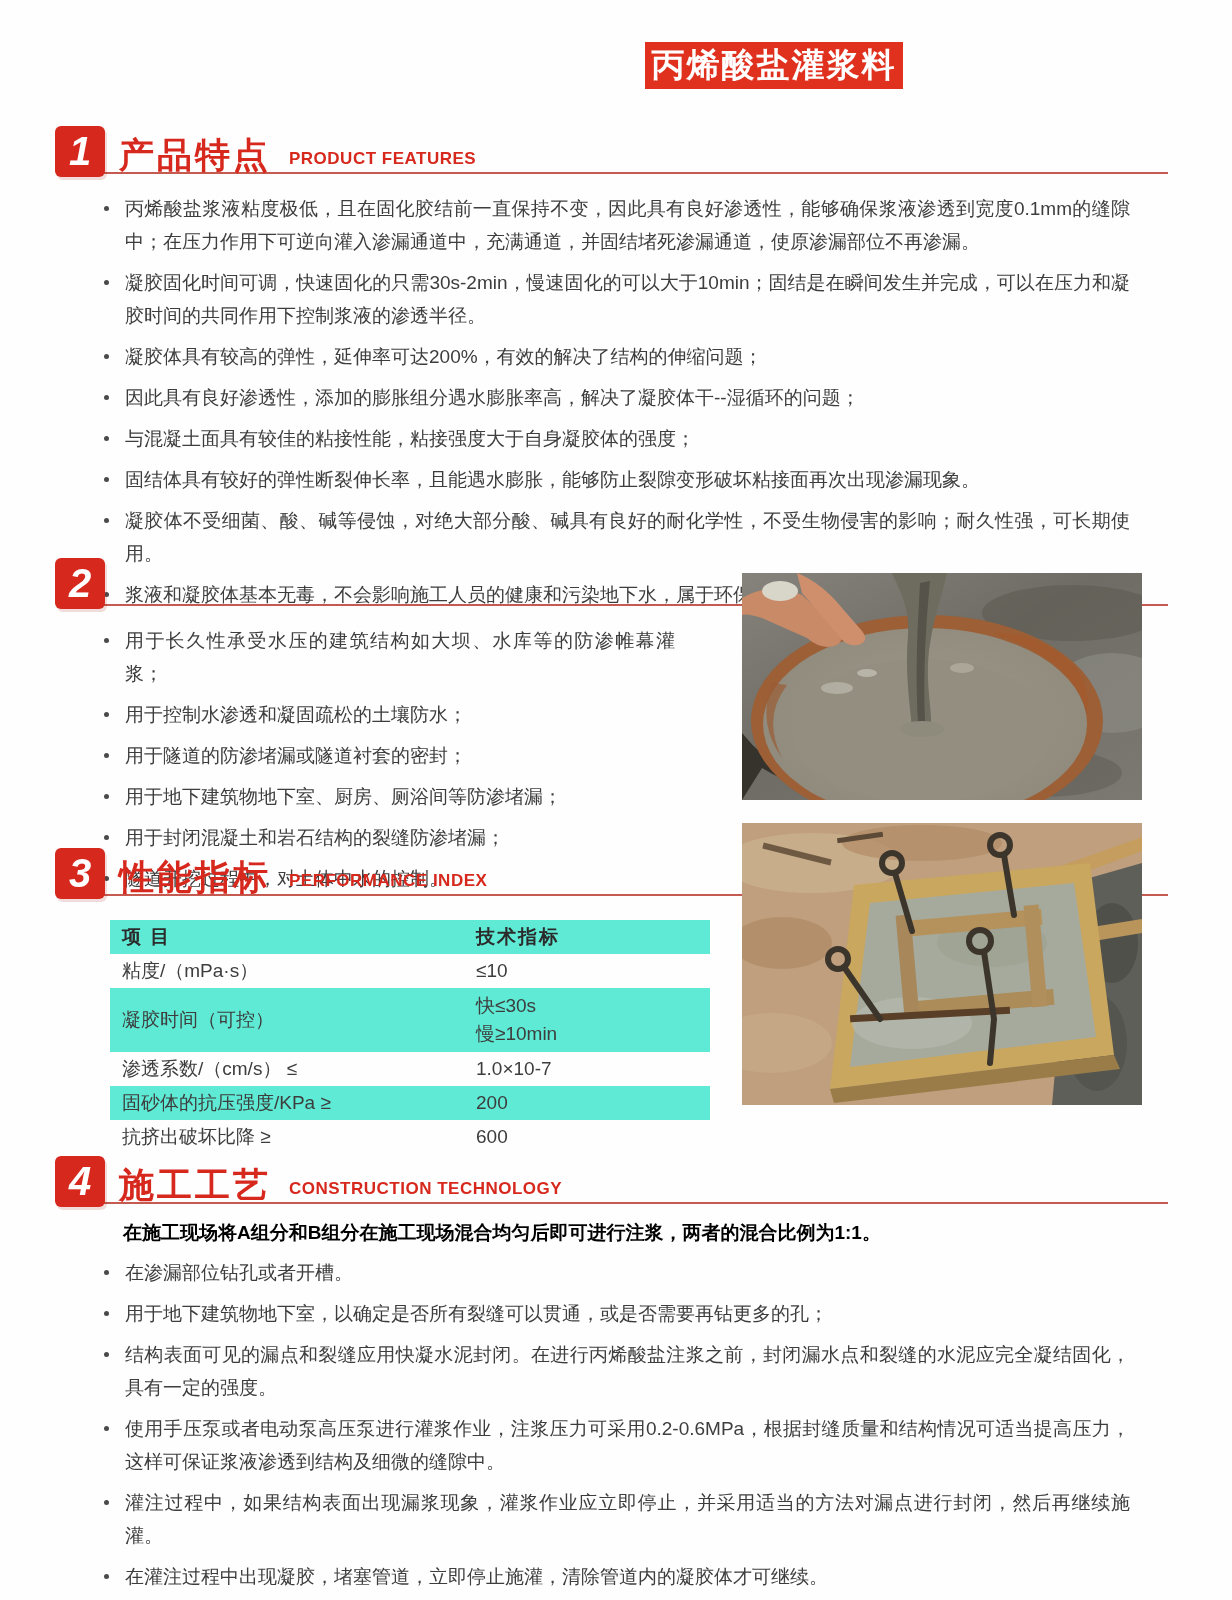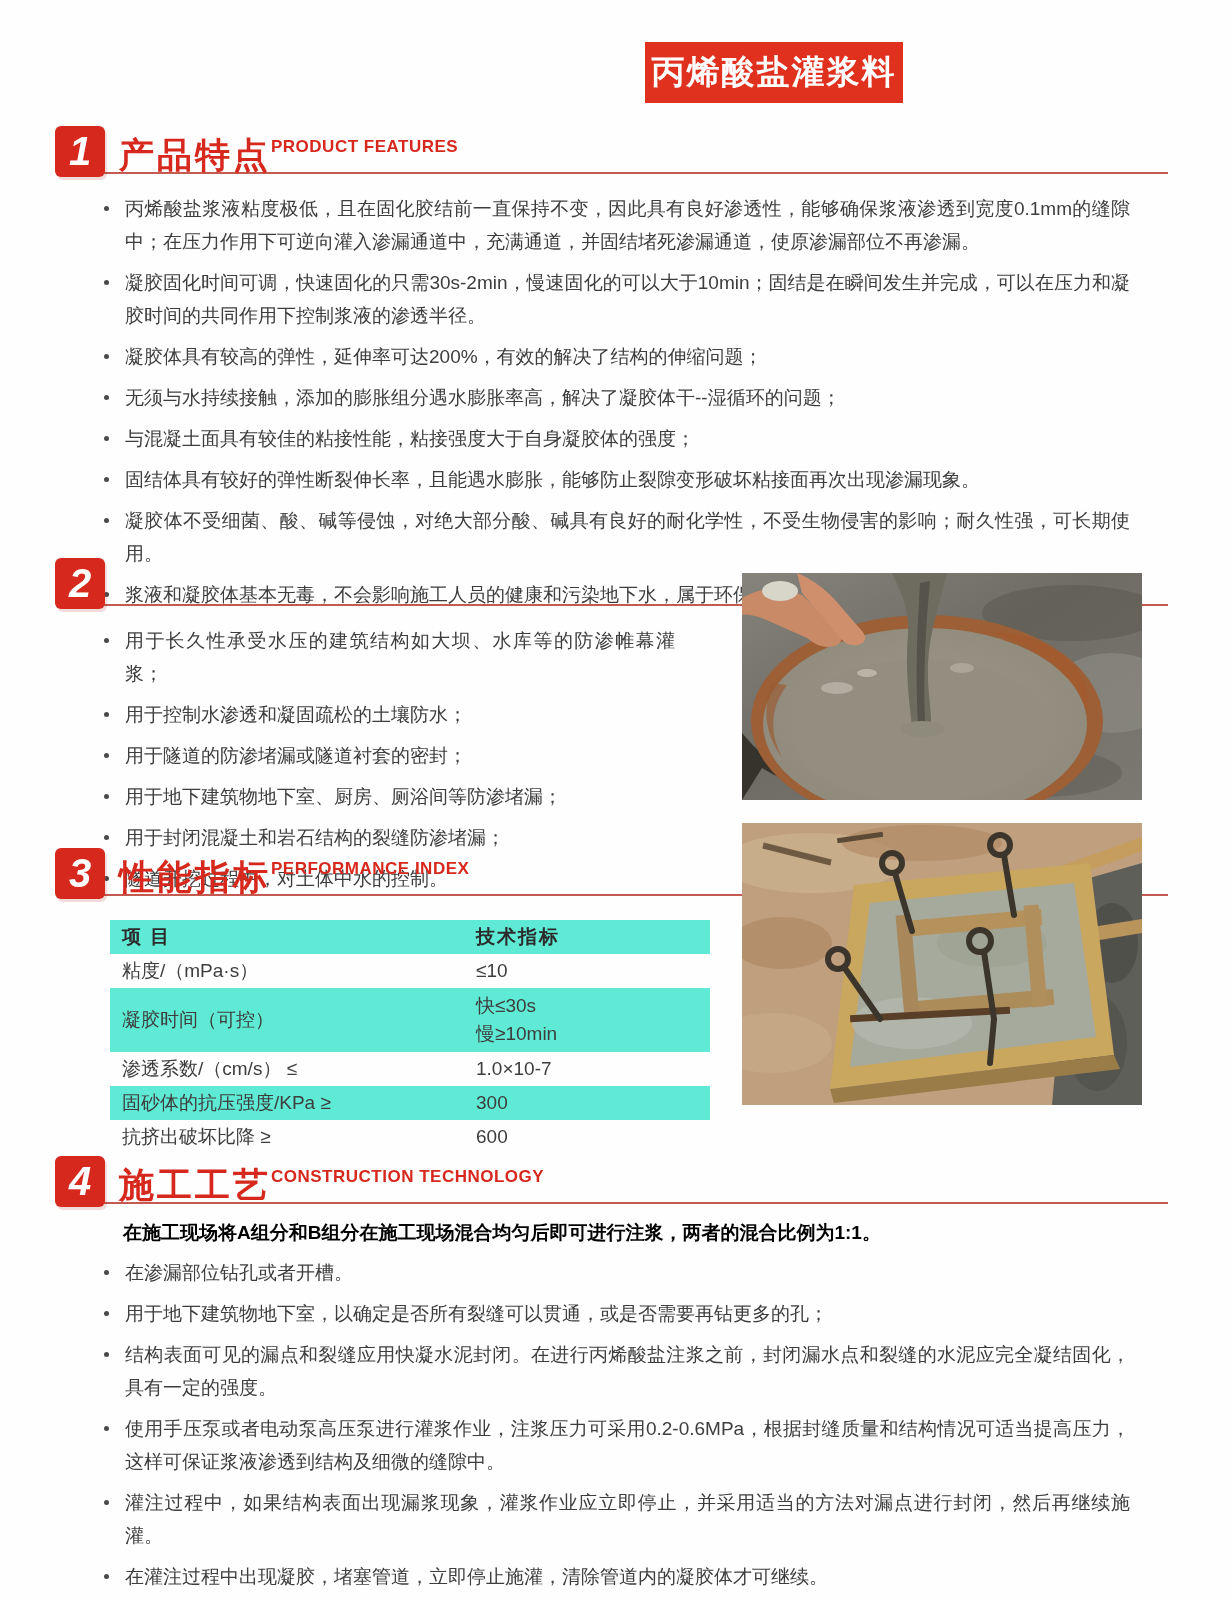--- a/index.html
+++ b/index.html
@@ -4,37 +4,37 @@
 <style>
   html,body { margin:0; padding:0; background:#ffffff; }
   .page {
     position:relative; width:1232px; height:1600px; margin:0 auto;
     background:#fefefe; overflow:hidden;
     font-family:"Liberation Sans","DejaVu Sans",sans-serif;
     color:#3d3d3d;
   }
   
   .title-banner {
-    position:absolute; left:645px; top:42px; width:258px; height:61px;
+    position:absolute; left:645px; top:42px; width:258px; height:47px;
     background:#e0301e; color:#ffffff;
     display:flex; align-items:center; justify-content:center;
     font-size:33px; font-weight:bold; letter-spacing:2px;
   }
   
   .section { position:absolute; left:55px; width:1113px; }
   .sec-head { position:relative; height:50px; }
   .sec-rule { position:absolute; left:46px; right:0; bottom:0px; height:2px; background:#c45a50; }
   .sec-num {
     position:absolute; left:0; bottom:-3px; width:50px; height:51px;
     background:#d7281d; border-radius:6px; color:#ffffff;
     font-size:40px; font-weight:bold; font-style:italic;
     display:flex; align-items:center; justify-content:center;
     box-shadow:2px 3px 0 rgba(160,30,20,0.15);
   }
-  .sec-titles { position:absolute; left:64px; bottom:2px; display:flex; gap:0; }
+  .sec-titles { position:absolute; left:64px; bottom:2px; display:flex; align-items:flex-end; gap:18px; }
   .sec-title { color:#d7281d; font-size:35px; font-weight:bold; letter-spacing:3px; line-height:1; }
   .sec-sub { color:#d7281d; font-size:17px; font-weight:bold; letter-spacing:0.5px; padding-bottom:3px; white-space:nowrap; }
   
   ul.bullets { list-style:none; margin:18px 0 0 40px; padding:0; }
   ul.bullets li {
     position:relative; padding-left:30px; font-size:19px; line-height:33px;
     margin-bottom:8px; text-align:justify;
   }
   ul.bullets li::before {
     content:""; position:absolute; left:9px; top:14px;
@@ -75,21 +75,21 @@
       <div class="sec-num">1</div>
       <div class="sec-titles">
         <span class="sec-title">产品特点</span>
         <span class="sec-sub">PRODUCT FEATURES</span>
       </div>
     </div>
     <ul class="bullets wide-list">
       <li>丙烯酸盐浆液粘度极低，且在固化胶结前一直保持不变，因此具有良好渗透性，能够确保浆液渗透到宽度0.1mm的缝隙中；在压力作用下可逆向灌入渗漏通道中，充满通道，并固结堵死渗漏通道，使原渗漏部位不再渗漏。</li>
       <li>凝胶固化时间可调，快速固化的只需30s-2min，慢速固化的可以大于10min；固结是在瞬间发生并完成，可以在压力和凝胶时间的共同作用下控制浆液的渗透半径。</li>
       <li>凝胶体具有较高的弹性，延伸率可达200%，有效的解决了结构的伸缩问题；</li>
-      <li>无须与水持续接触，添加的膨胀组分遇水膨胀率高，解决了凝胶体干--湿循环的问题；</li>
+      <li>因此具有良好渗透性，添加的膨胀组分遇水膨胀率高，解决了凝胶体干--湿循环的问题；</li>
       <li>与混凝土面具有较佳的粘接性能，粘接强度大于自身凝胶体的强度；</li>
       <li>固结体具有较好的弹性断裂伸长率，且能遇水膨胀，能够防止裂隙变形破坏粘接面再次出现渗漏现象。</li>
       <li>凝胶体不受细菌、酸、碱等侵蚀，对绝大部分酸、碱具有良好的耐化学性，不受生物侵害的影响；耐久性强，可长期使用。</li>
       <li>浆液和凝胶体基本无毒，不会影响施工人员的健康和污染地下水，属于环保型产品。</li>
     </ul>
   </div>
 
   <div class="section" style="top:556px;">
     <div class="sec-head">
       <div class="sec-rule"></div>
@@ -130,21 +130,21 @@
             <div>快≤30s</div>
             <div>慢≥10min</div>
           </td>
         </tr>
         <tr>
           <td class="c1">渗透系数/（cm/s）  ≤</td>
           <td>1.0×10-7</td>
         </tr>
         <tr class="gray">
           <td class="c1">固砂体的抗压强度/KPa ≥</td>
-          <td>300</td>
+          <td>200</td>
         </tr>
         <tr>
           <td class="c1">抗挤出破坏比降 ≥</td>
           <td>600</td>
         </tr>
       </tbody>
     </table>
   </div>
 
   <div class="section" style="top:1154px;">

